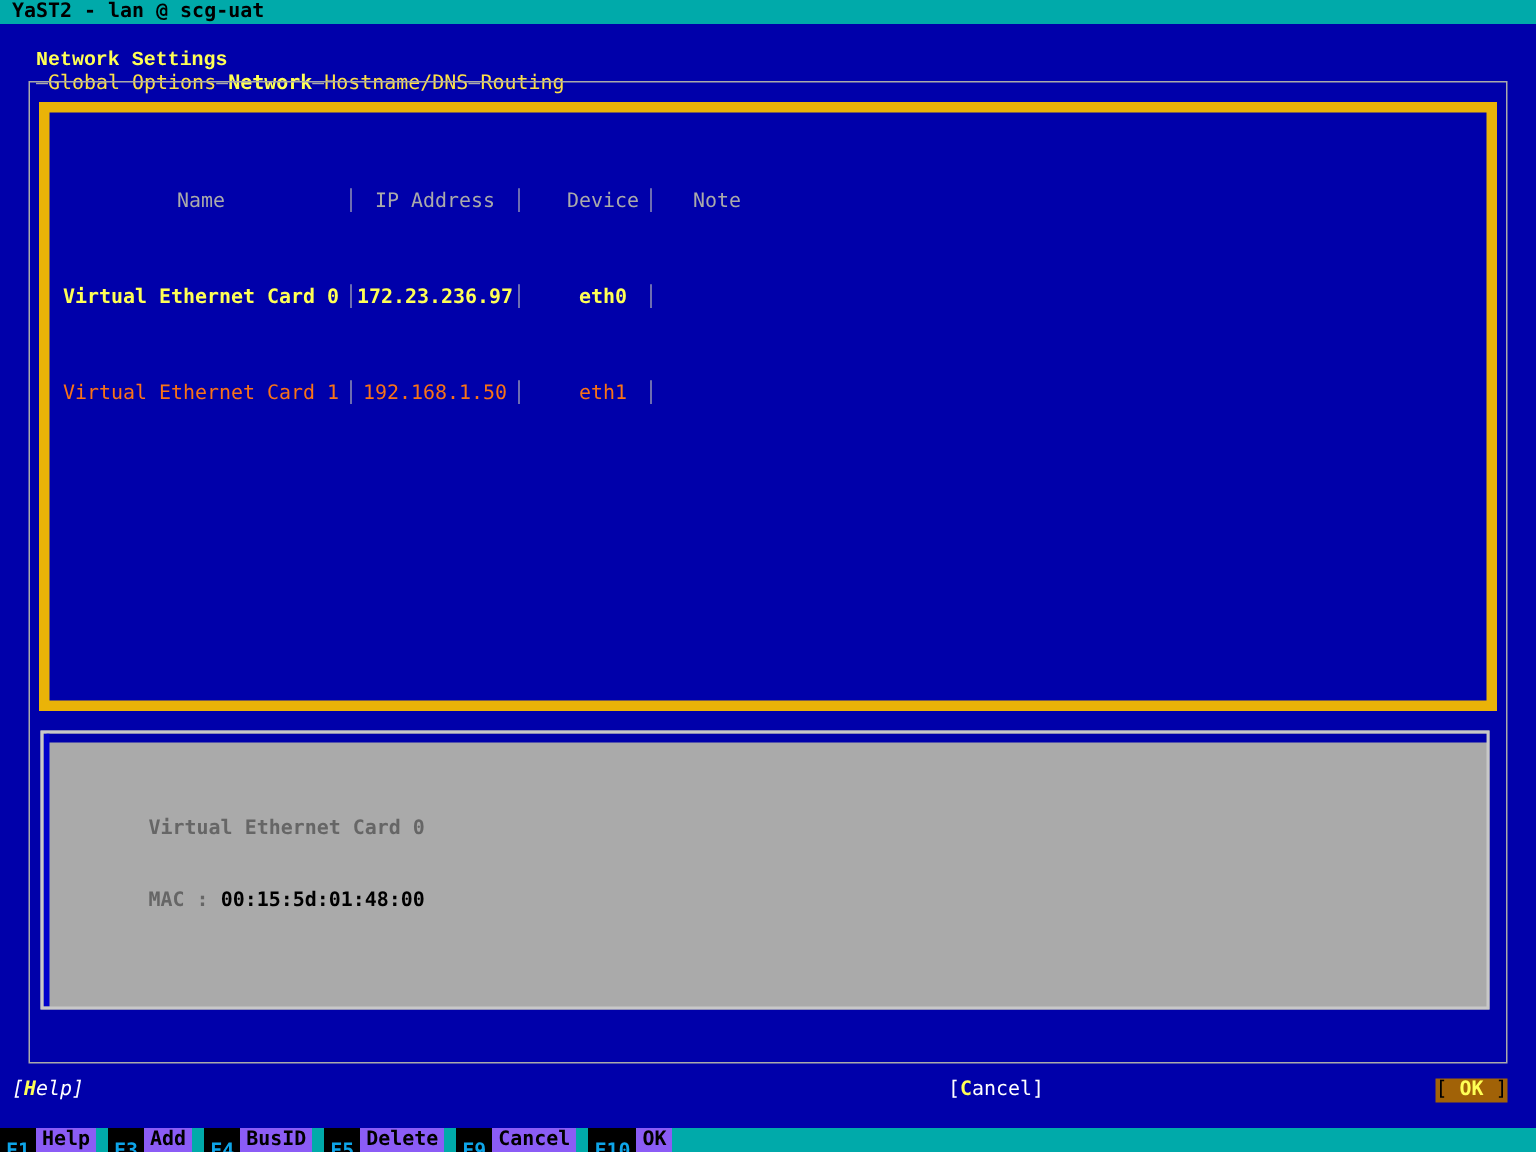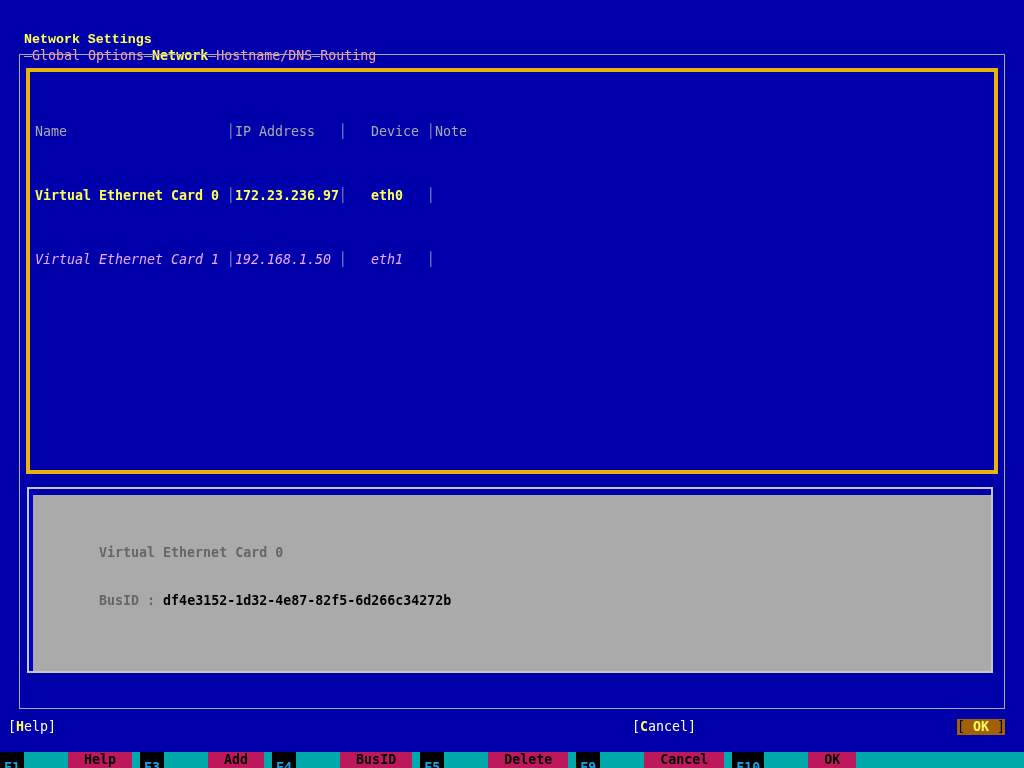--- a/index.html
+++ b/index.html
@@ -61,44 +61,45 @@
   
   .tabstrip {
     position: absolute;
     left: 24px; top: 48px;
     height: 16px;
     white-space: pre;
     display: flex;
     align-items: center;
   }
   .tab {
-    color: #fca5a5;
+    color: #fde047;
     white-space: pre;
     background: #0000aa;
     padding: 0 0px;
   }
   .tab.active {
     color: #ffff55;
     font-weight: bold;
   }
   .tabsep {
     color: #aaaaaa;
     white-space: pre;
   }
 
   
   .table-box {
     position: absolute;
     left: 26px; top: 68px;
     width: 972px;
     height: 406px;
-    border: 4px solid #eab308;
+    border: 7px solid #eab308;
     box-sizing: border-box;
     background: #0000aa;
     overflow: hidden;
+    text-align: center;
   }
   .tbl {
     position: absolute;
     left: 5px; top: 4px;
     white-space: pre;
   }
   .trow {
     height: 16px;
     white-space: pre;
     display: flex;
@@ -111,21 +112,21 @@
   .c-ip    { width: 104px; }
   .c-dev   { width: 56px; margin-left: 24px; }
   .c-note  { width: 80px; }
   .vsep {
     color: #8a8ab4;
     width: 8px;
     white-space: pre;
   }
   .hdr .cell { color: #aaaaaa; }
   .rowsel .cell { color: #ffff55; font-weight: bold; }
-  .rownorm .cell { color: #f0abfc; font-style: italic; }
+  .rownorm .cell { color: #f97316; }
 
   
   .detail-box {
     position: absolute;
     left: 27px; top: 487px;
     width: 966px;
     height: 186px;
     background: #aaaaaa;
     border: 2px solid #c8c8c8;
     box-sizing: border-box;
@@ -171,20 +172,21 @@
     color: #ffffff;
   }
   .hk { color: #ffff55; font-weight: bold; }
 
   
   .btn-help {
     position: absolute;
     left: 8px; top: 719px;
     white-space: pre;
     color: #ffffff;
+    font-style: italic;
   }
   .btn-cancel {
     position: absolute;
     left: 632px; top: 719px;
     white-space: pre;
     color: #ffffff;
   }
   .btn-ok {
     position: absolute;
     left: 957px; top: 719px;
@@ -210,40 +212,40 @@
     background: #000000;
     color: #0ea5e9;
     font-weight: bold;
     white-space: pre;
     padding: 16px 4px;
     display: flex;
     align-items: center;
     text-align: center;
   }
   .flabel {
-    background: #be185d;
+    background: #8b5cf6;
     color: #000000;
     font-weight: bold;
     white-space: pre;
-    padding: 0 16px;
+    padding: 0 4px;
     display: flex;
     align-items: center;
-    margin-left: 44px;
   }
   .fgap {
     background: #00aaaa;
     width: 8px;
   }
   .fspacer { flex: 1 1 auto; background: #00aaaa; }
 </style>
 </head>
 <body>
 
 <div class="screen">
 
+  <div class="titlebar">YaST2 - lan @ scg-uat</div>
 
   <div class="heading">Network Settings</div>
 
   <div class="tabstrip">
     <span class="tabsep">—</span>
     <span class="tab">Global Options</span>
     <span class="tabsep">—</span>
     <span class="tab active">Network</span>
     <span class="tabsep">—</span>
     <span class="tab">Hostname/DNS</span>
@@ -290,21 +292,21 @@
   </div>
 
   <div class="detail-box">
     <div class="detail-topline"></div>
     <div class="detail-leftline"></div>
     <div class="detail-body">
       <div class="dline">
         <span class="dlabel">Virtual Ethernet Card 0</span>
       </div>
       <div class="dline">
-        <span class="dlabel">BusID :</span><span class="dval"> </span><span class="dval">df4e3152-1d32-4e87-82f5-6d266c34272b</span>
+        <span class="dlabel">MAC :</span><span class="dval"> </span><span class="dval">00:15:5d:01:48:00</span>
       </div>
       
       
       
     </div>
   </div>
 
 
   <div class="btn-help"><span>[</span><span class="hk">H</span><span>elp</span><span>]</span></div>
 

